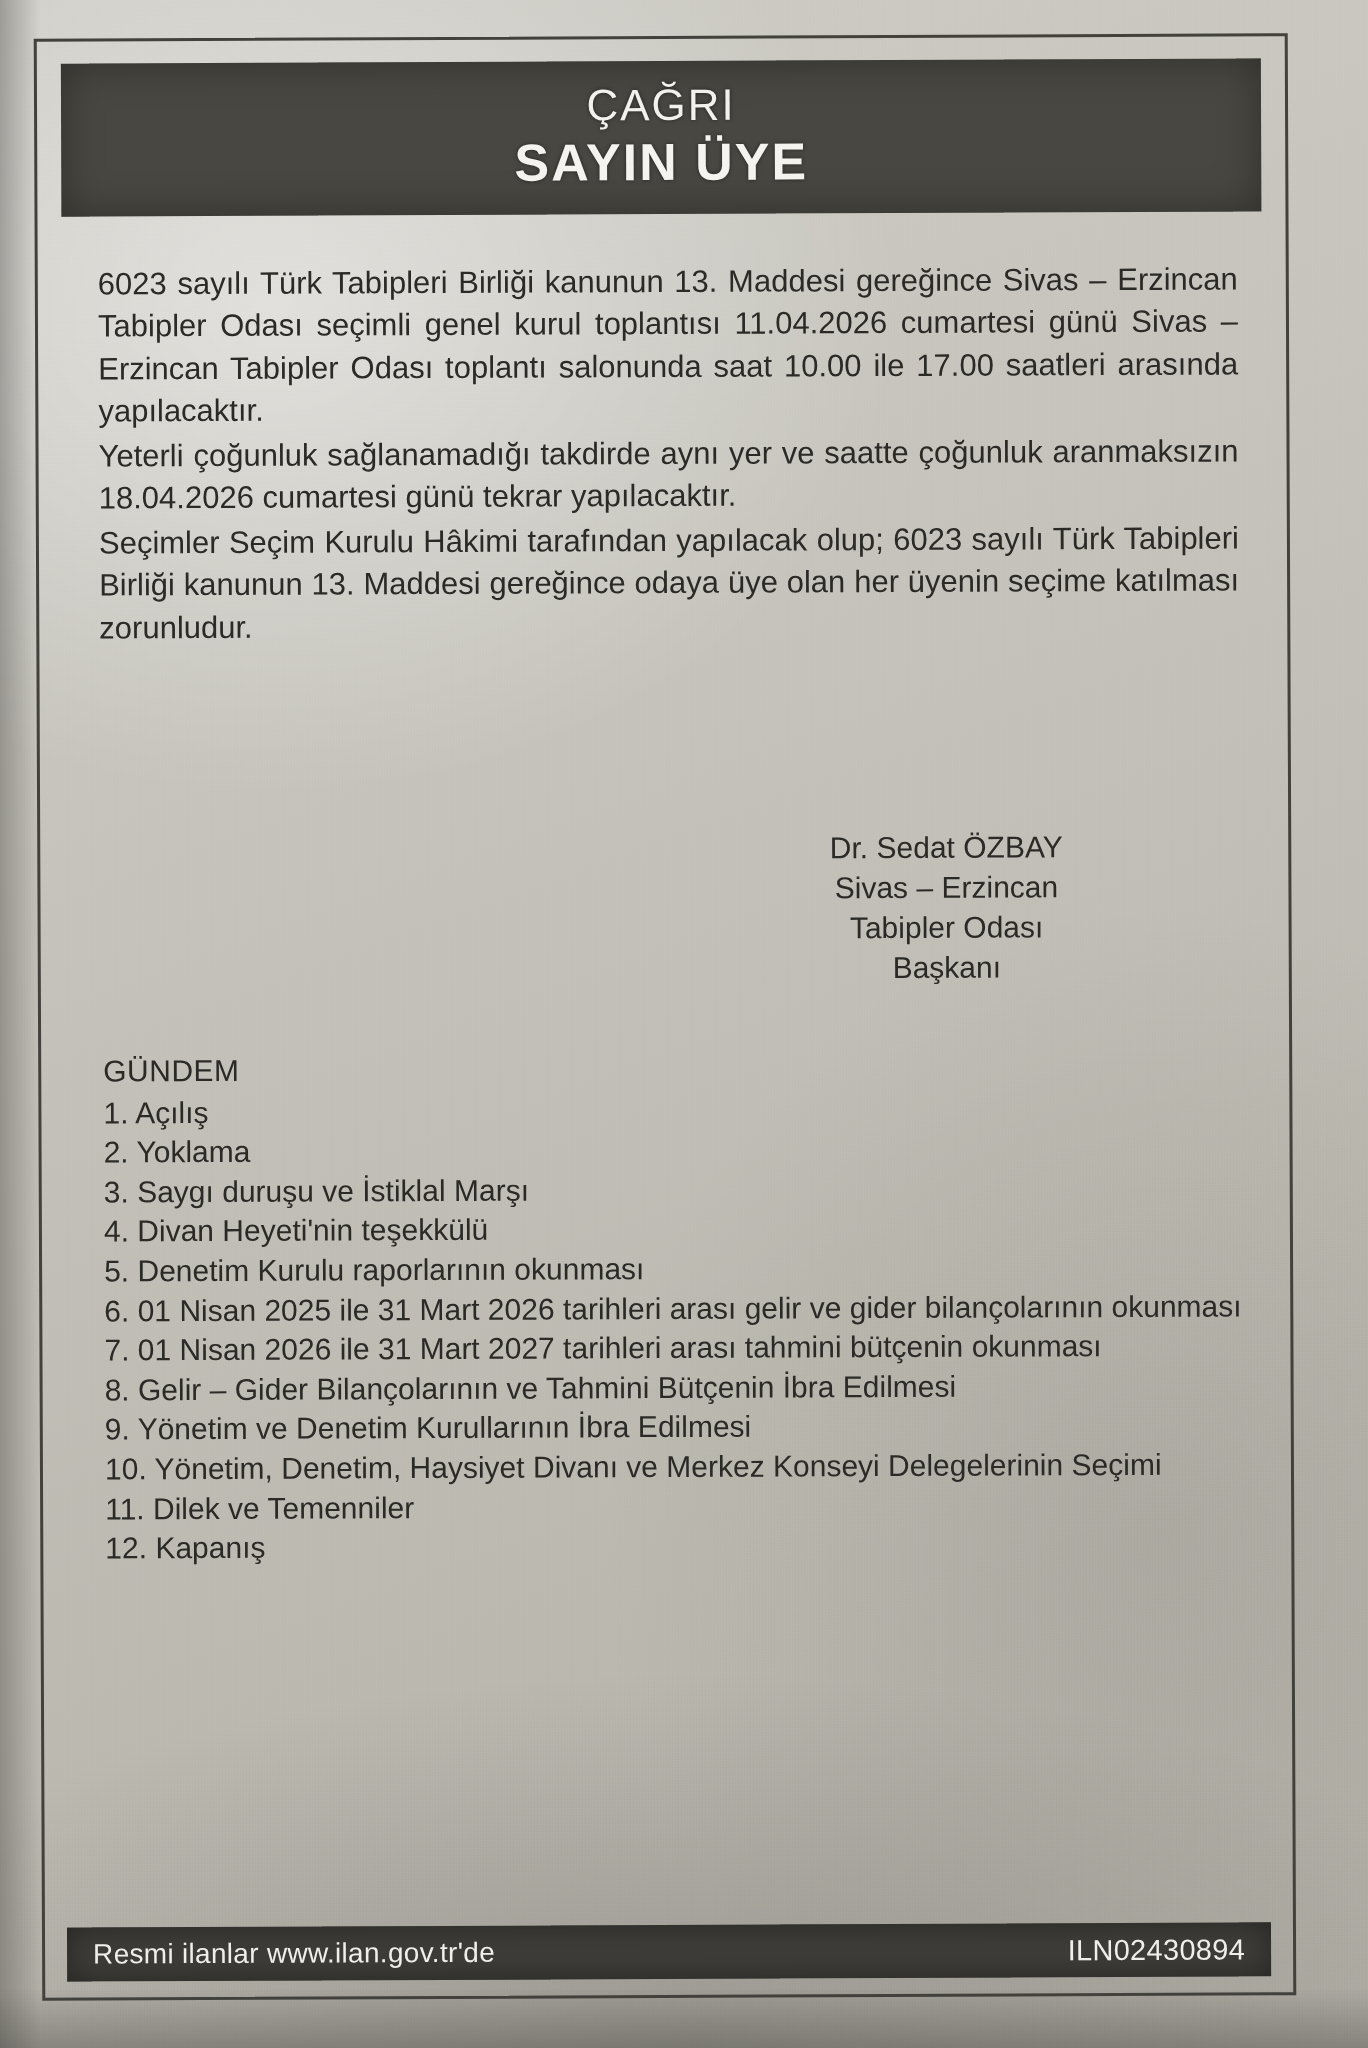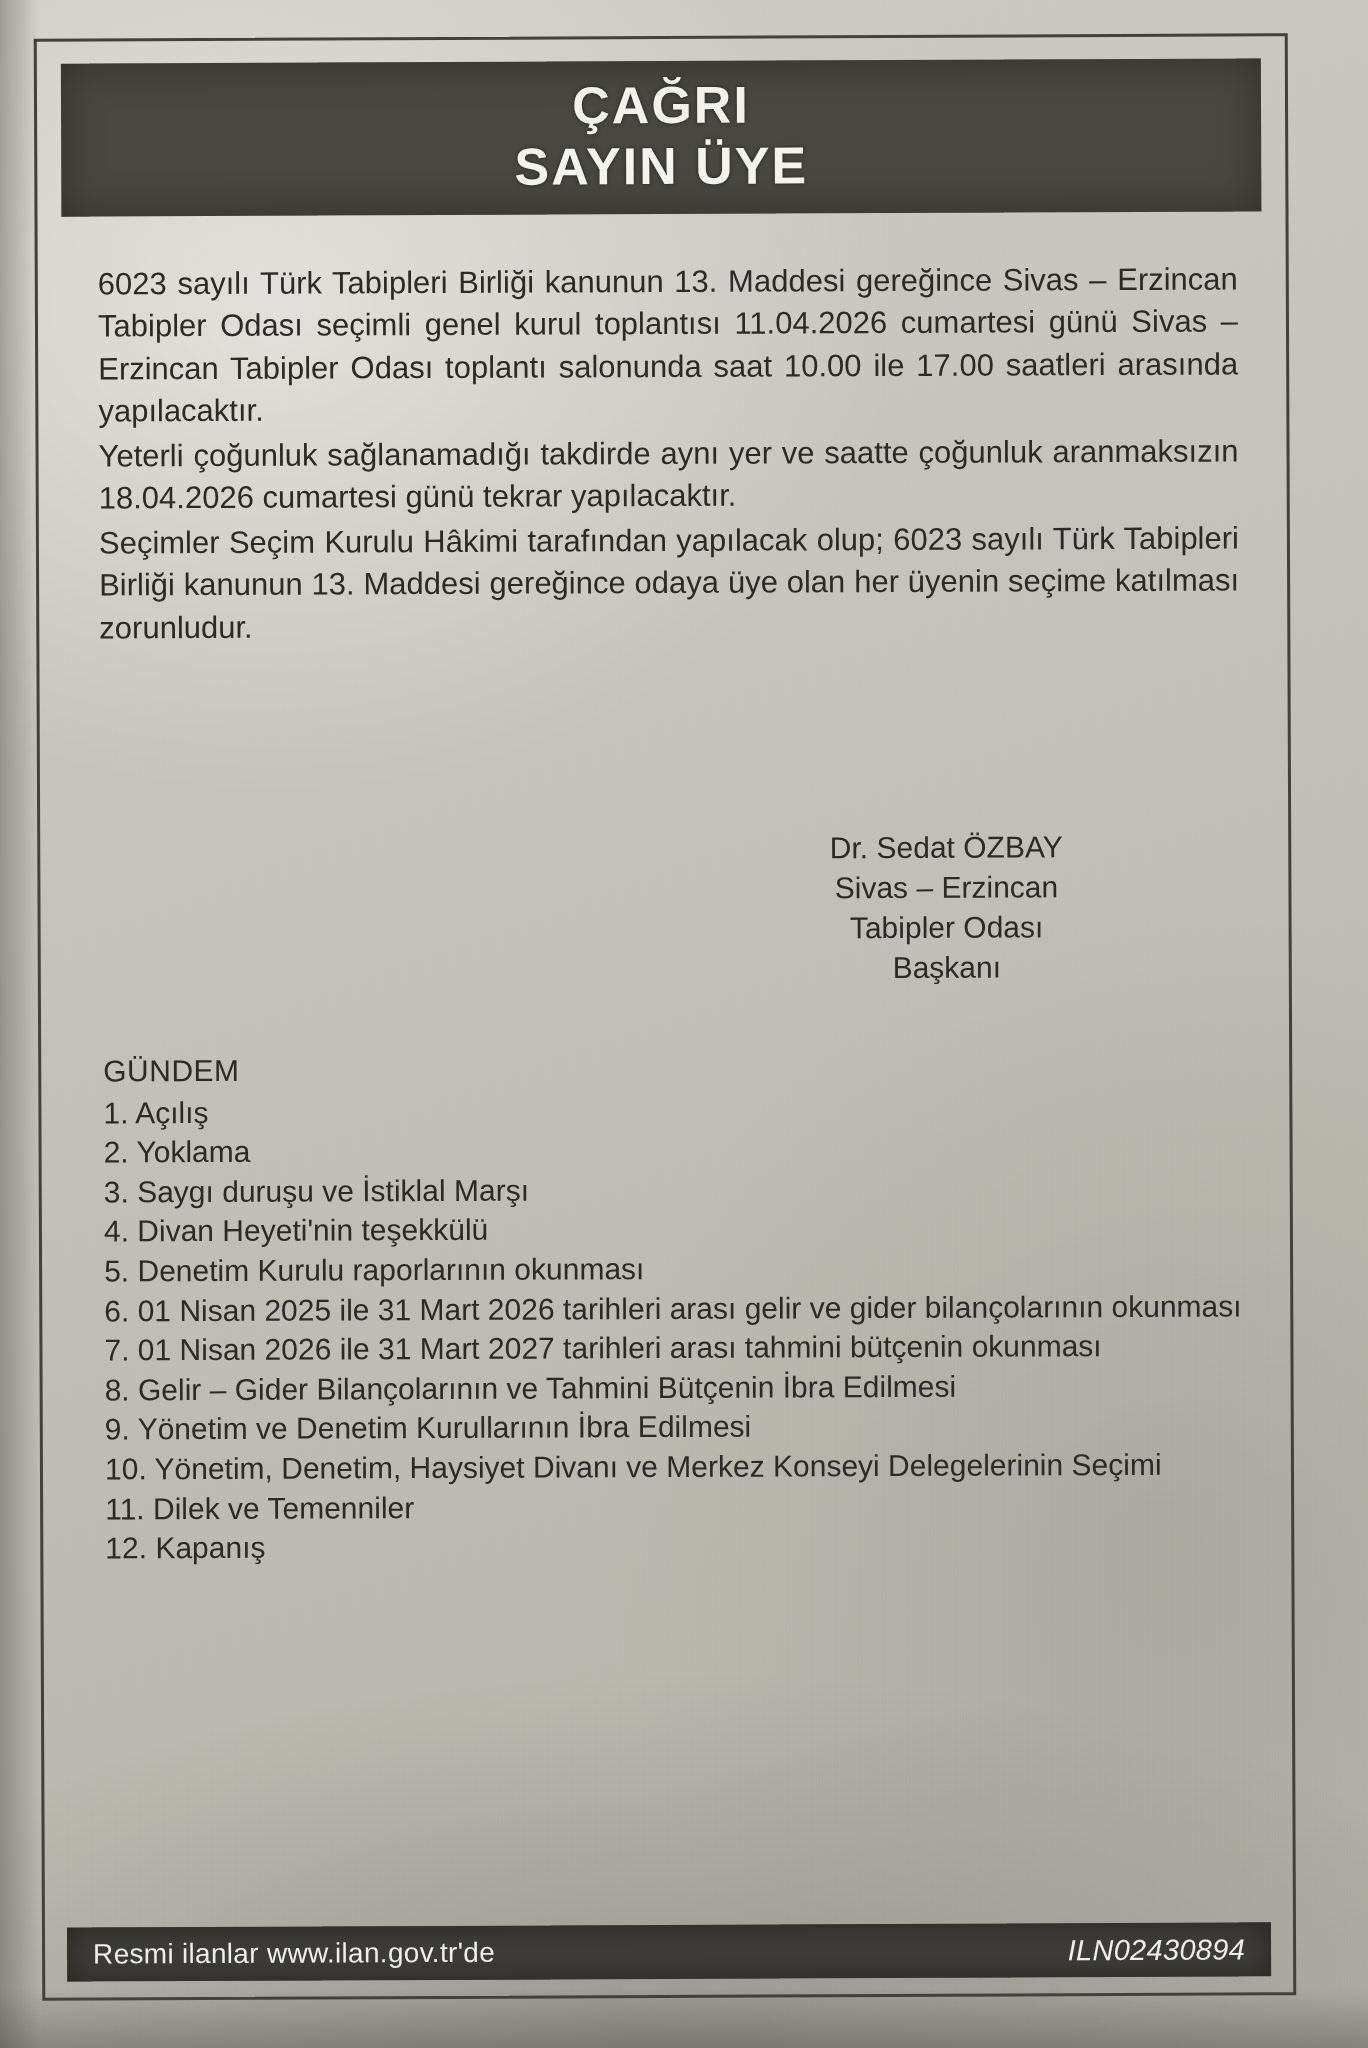--- a/index.html
+++ b/index.html
@@ -60,22 +60,22 @@
     height: 153px;
     background: #494741;
     display: flex;
     flex-direction: column;
     align-items: center;
     justify-content: center;
     box-shadow: inset 0 0 40px rgba(0,0,0,0.35);
   }
   .header-band .line1 {
     color: #f2f1ee;
-    font-size: 52px;
-    font-weight: bold;
+    font-size: 44px;
+    font-weight: normal;
     letter-spacing: 2px;
     line-height: 1.0;
     text-shadow: 0 0 4px rgba(0,0,0,0.5);
   }
   .header-band .line2 {
     color: #f4f3f0;
     font-size: 52px;
     font-weight: bold;
     letter-spacing: 2px;
     line-height: 1.15;
@@ -145,21 +145,20 @@
     box-sizing: border-box;
     box-shadow: inset 0 0 30px rgba(0,0,0,0.4);
   }
   .footer-band span {
     color: #efeeeb;
     font-size: 28px;
     letter-spacing: .3px;
   }
   .footer-band .code {
     font-size: 29px;
-    font-style: italic;
   }
 
   
   .edge-shadow-left {
     position: absolute;
     left: 0; top: 0; bottom: 0; width: 40px;
     background: linear-gradient(90deg, rgba(60,58,54,.35), rgba(0,0,0,0));
     pointer-events: none;
   }
   .edge-shadow-bottom {

